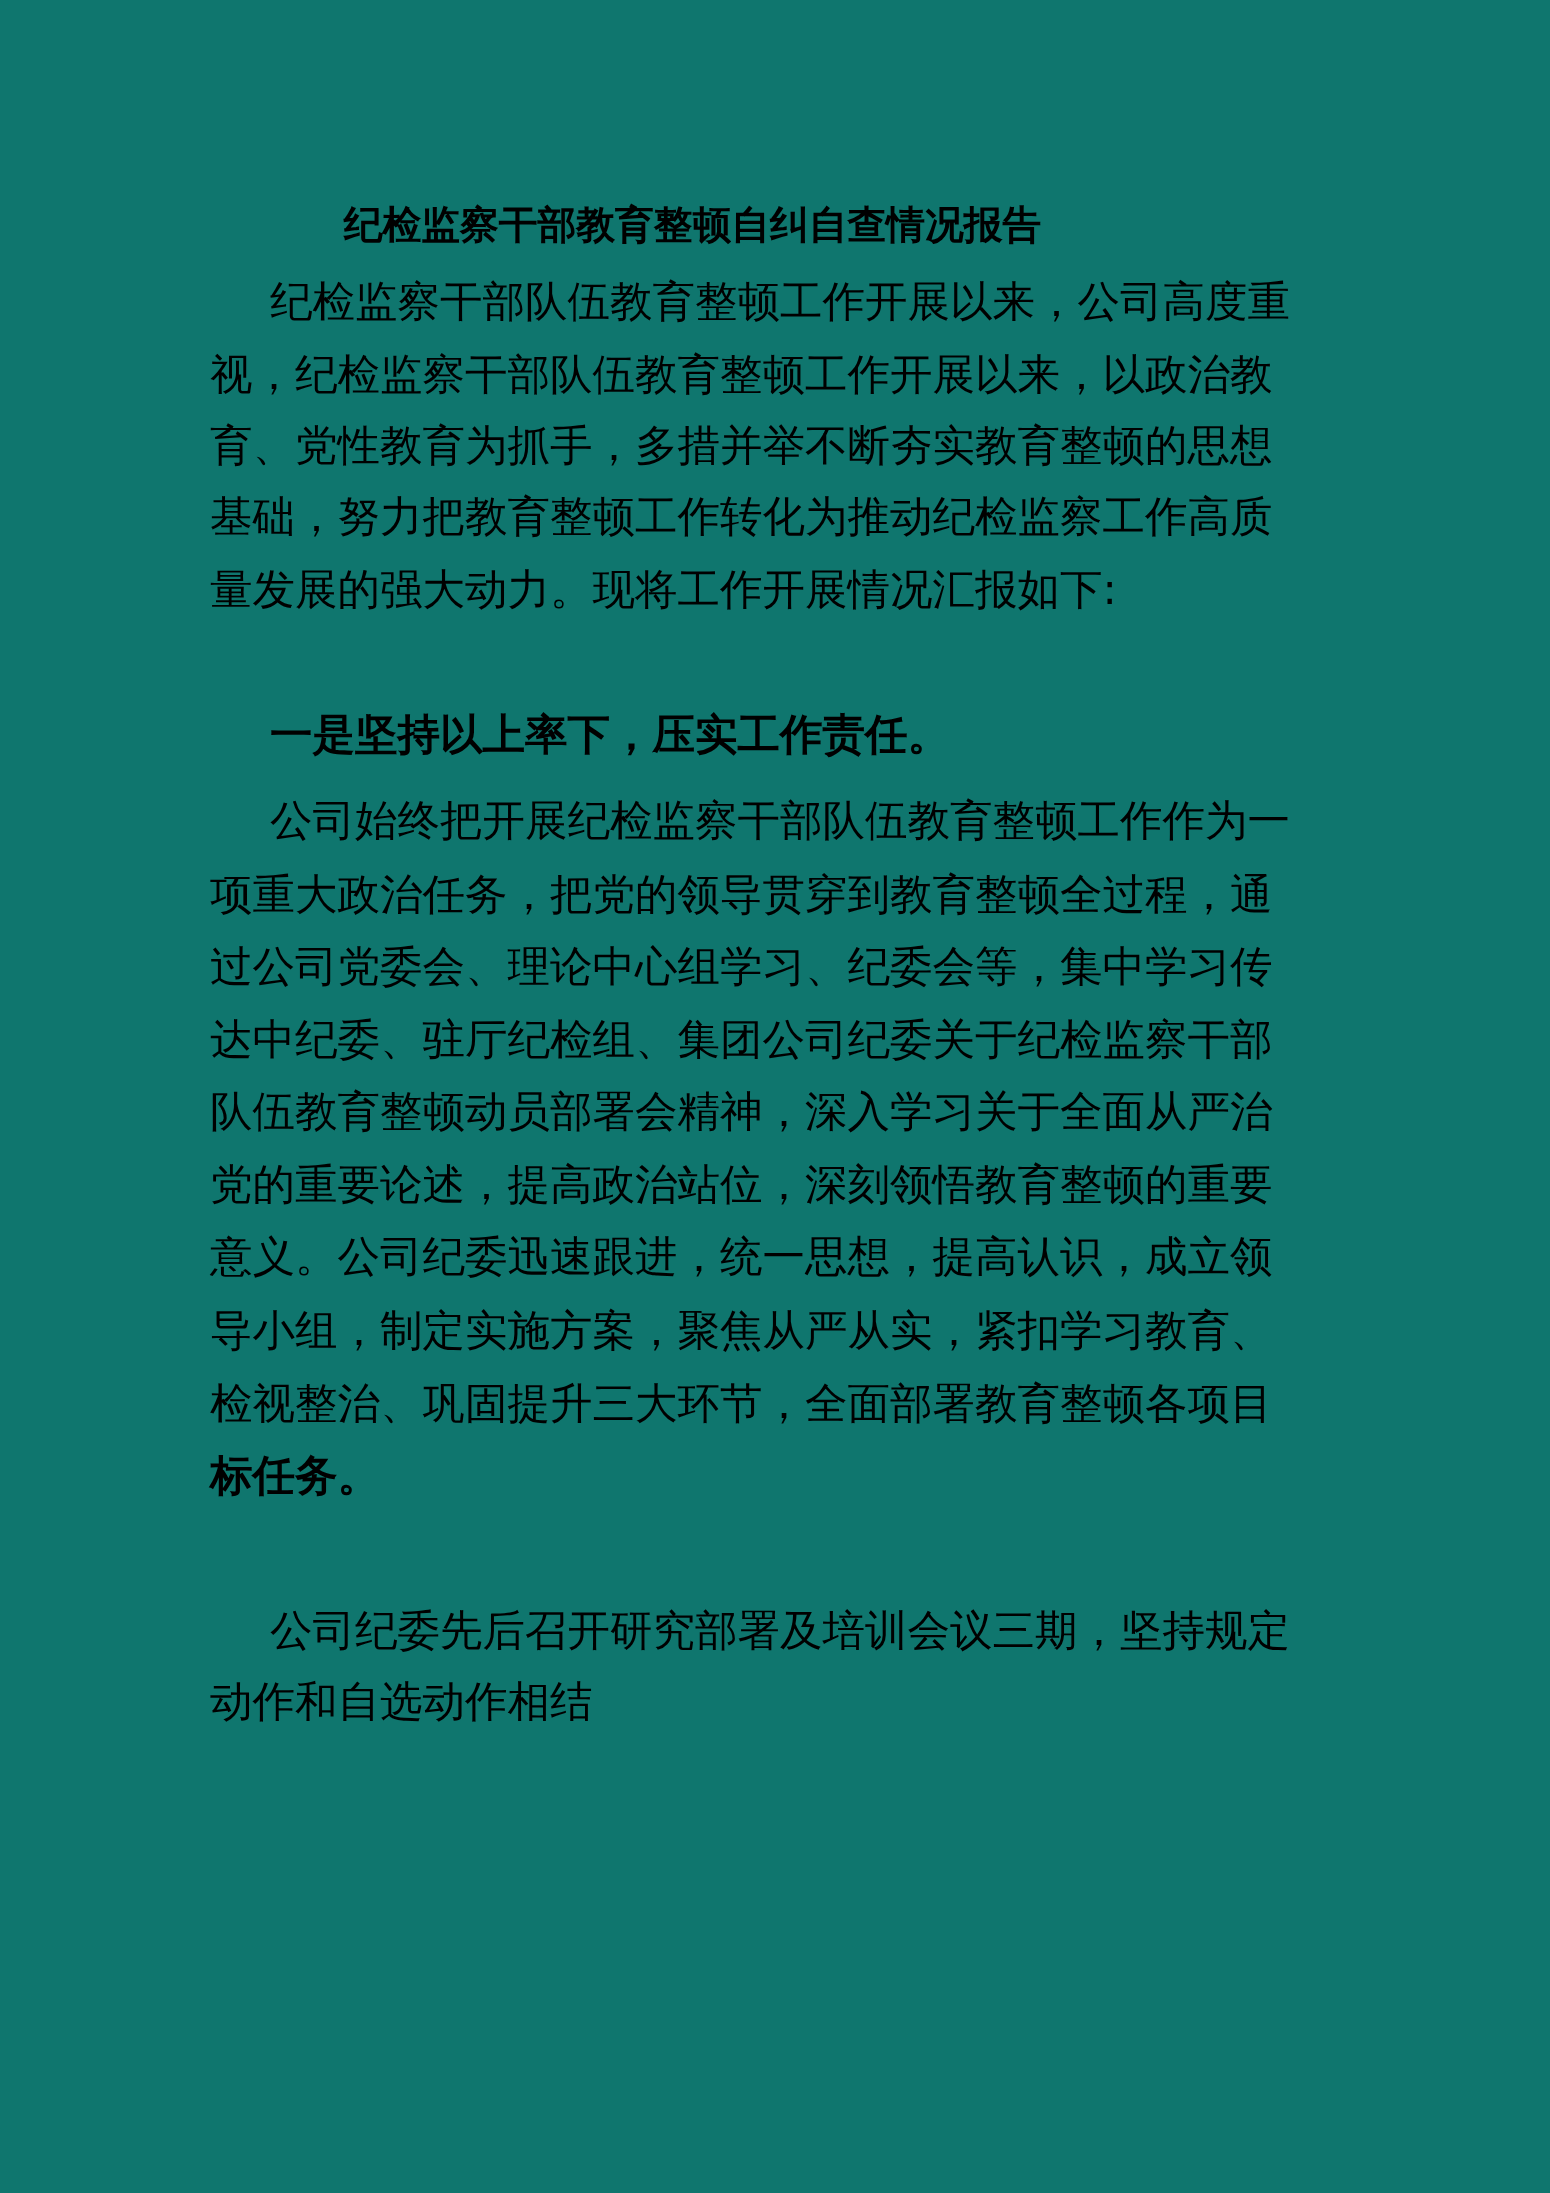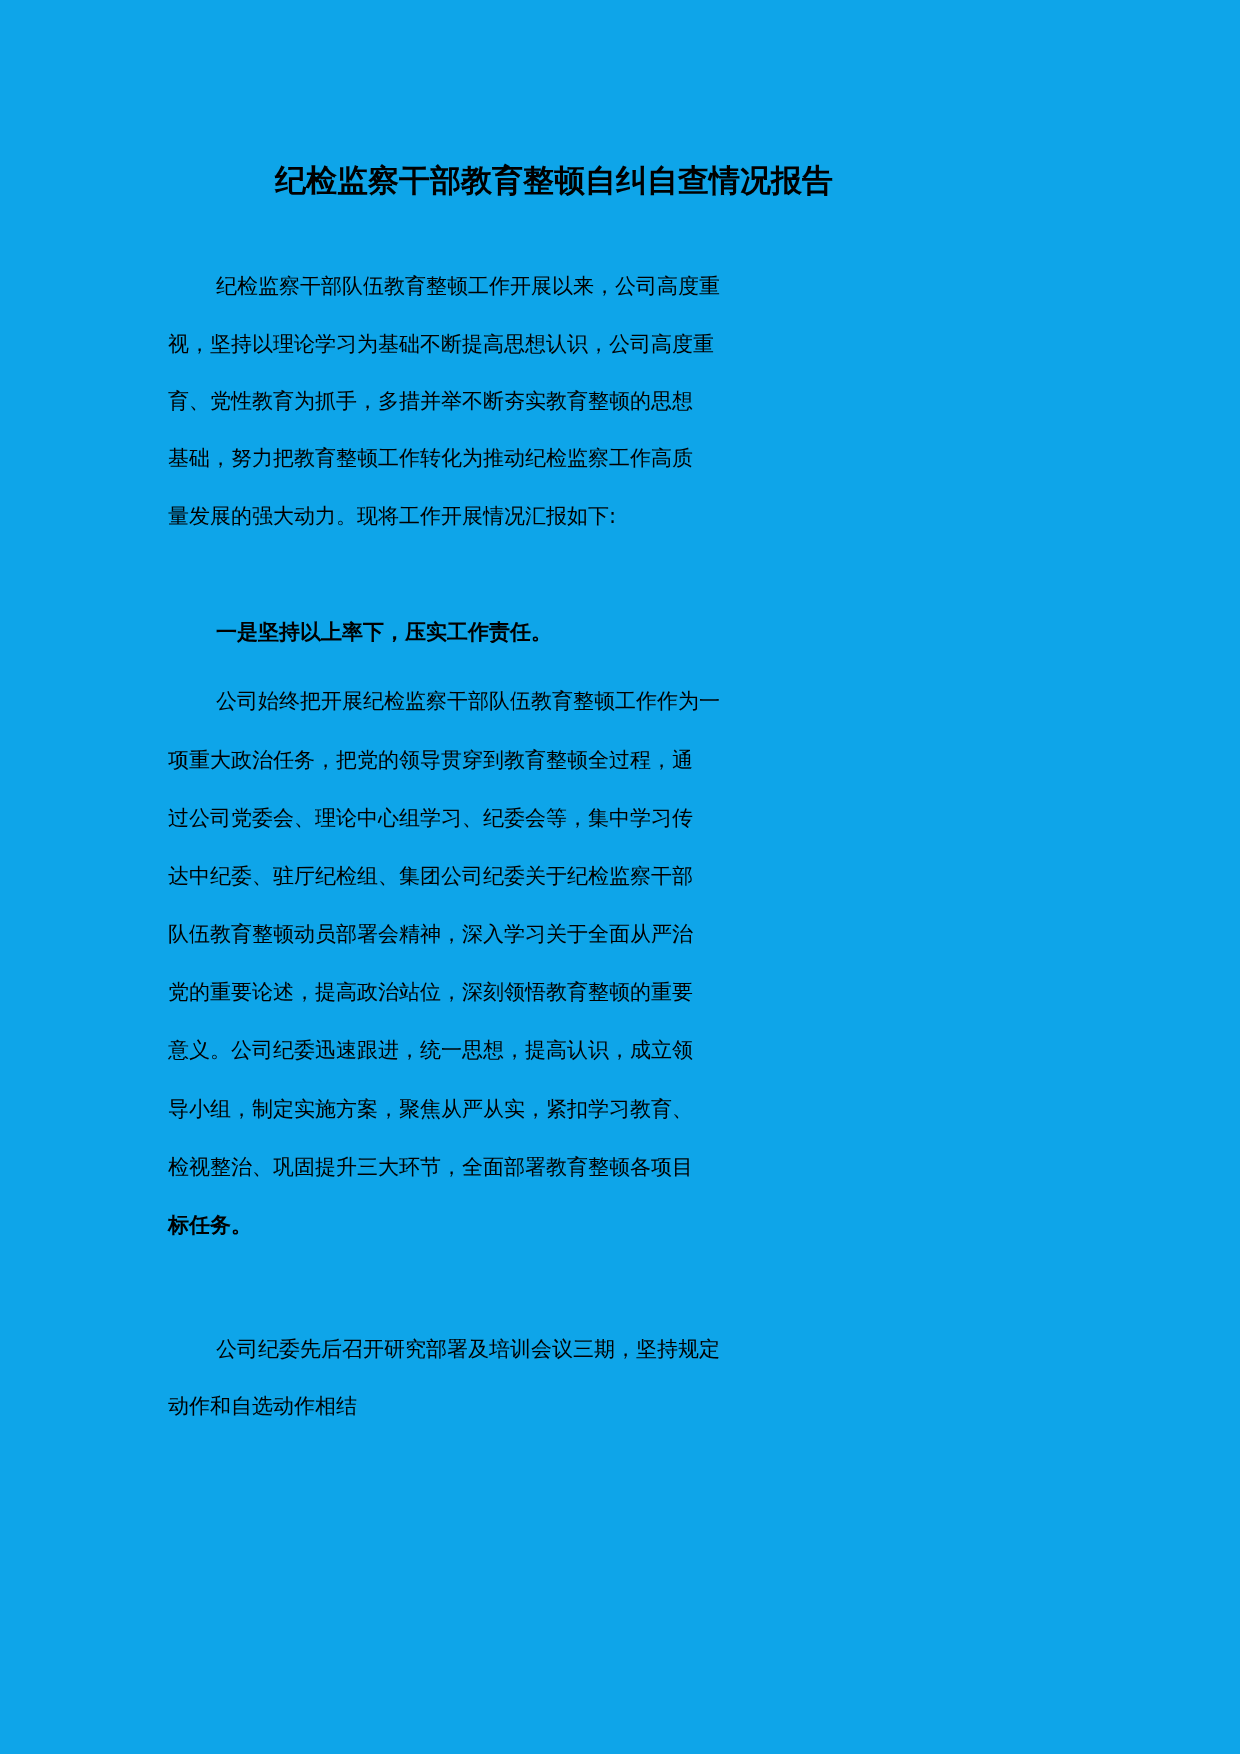--- a/index.html
+++ b/index.html
@@ -14,31 +14,30 @@
       overflow: hidden;
       font-family: "DejaVu Sans", "Liberation Sans", sans-serif;
       color: #000000;
     }
     .page {
       position: absolute;
       left: 0;
       top: 0;
       width: 1240px;
       height: 1754px;
-      background: #0ea5e9;
+      background: #0f766e;
     }
     .line {
       position: absolute;
       left: 168px;
       white-space: nowrap;
-      font-size: 21px;
+      font-size: 34px;
       line-height: 40px;
       height: 40px;
       letter-spacing: 0px;
-      margin-top: 44px;
     }
     .line.indent {
       left: 216px;
     }
     .title {
       position: absolute;
       left: 0;
       width: 1108px;
       top: 160px;
       text-align: center;
@@ -53,21 +52,21 @@
   </style>
 </head>
 <body>
 
 <div class="page">
 
   <div class="title" style="top:160px;">纪检监察干部教育整顿自纠自查情况报告</div>
 
   <div>
     <div class="line indent" style="top:222px;">纪检监察干部队伍教育整顿工作开展以来，公司高度重</div>
-    <div class="line" style="top:280px;">视，坚持以理论学习为基础不断提高思想认识，公司高度重</div>
+    <div class="line" style="top:280px;">视，纪检监察干部队伍教育整顿工作开展以来，以政治教</div>
     <div class="line" style="top:337px;">育、党性教育为抓手，多措并举不断夯实教育整顿的思想</div>
     <div class="line" style="top:394px;">基础，努力把教育整顿工作转化为推动纪检监察工作高质</div>
     <div class="line" style="top:452px;">量发展的强大动力。现将工作开展情况汇报如下:</div>
   </div>
 
 
   <div class="line indent bold" style="top:568px;">一是坚持以上率下，压实工作责任。</div>
 
   <div>
     <div class="line indent" style="top:637px;">公司始终把开展纪检监察干部队伍教育整顿工作作为一</div>

